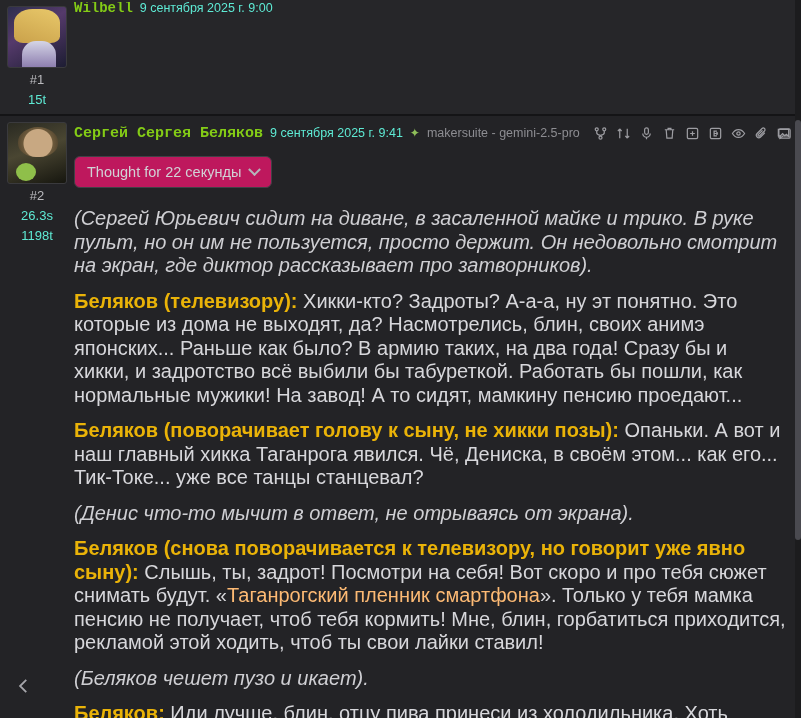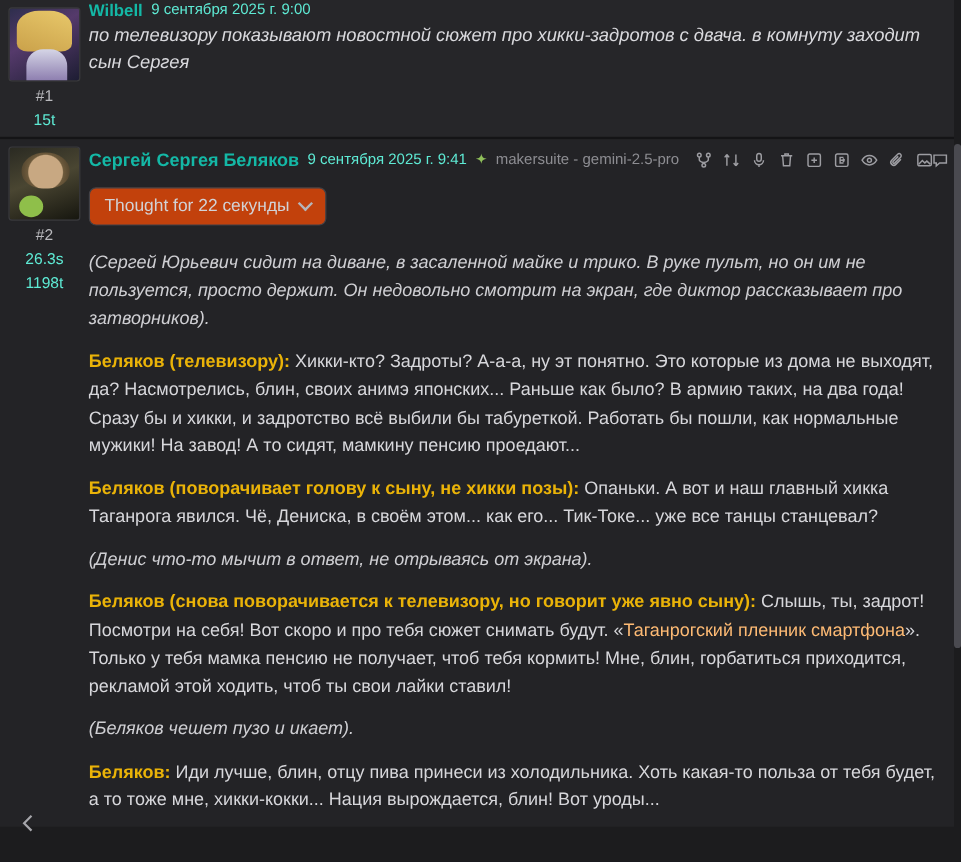--- a/index.html
+++ b/index.html
@@ -102,21 +102,22 @@
     display: flex;
     align-items: center;
     gap: 7px;
     flex-wrap: nowrap;
     white-space: nowrap;
     min-height: 22px;
   }
   .author {
     font-size: 15px;
     font-weight: bold;
-    color: #14b8a6;
+    color: #84cc16;
+    font-family: Liberation Mono, monospace;
   }
   .timestamp {
     font-size: 12.5px;
     color: #5eead4;
   }
   .model {
     font-size: 12.5px;
     color: #8d8d92;
   }
   .spark {
@@ -141,40 +142,40 @@
   .tool-right {
     position: absolute;
     right: 10px;
   }
 
   
   .thought {
     display: inline-flex;
     align-items: center;
     gap: 9px;
-    background: #c2410c;
+    background: #be185d;
     border: 1px solid #414146;
     border-radius: 6px;
     padding: 7px 12px;
     margin: 12px 0 6px 0;
     font-size: 14.5px;
     color: #d2d2d6;
     cursor: pointer;
   }
   .chev {
     width: 9px; height: 9px;
     border-right: 2px solid #b5b5ba;
     border-bottom: 2px solid #b5b5ba;
     transform: rotate(45deg) translate(-2px,-2px);
   }
 
   
   p.para {
     margin: 12px 0 0 0;
-    font-size: 15px;
+    font-size: 20px;
     line-height: 23.5px;
     color: #d7d7db;
   }
   p.para.first { margin-top: 13px; }
   .it { font-style: italic; color: #cfcfd3; }
   .bold { font-weight: bold; color: #eab308; }
   .quote-link { color: #fdba74; margin-top: 41px; }
 
   
   .top-text {
@@ -231,21 +232,20 @@
     <div class="gutter">
       <div class="avatar a1"></div>
       <div class="gutter-line idx">#1</div>
       <div class="gutter-line">15t</div>
     </div>
     <div class="body">
       <div class="top-head">
         <span class="author" style="font-size:14px">Wilbell</span>
         <span class="timestamp">9 сентября 2025 г. 9:00</span>
       </div>
-      <p class="top-text">по телевизору показывают новостной сюжет про хикки-задротов с двача. в комнуту заходит сын Сергея</p>
     </div>
   </div>
 
   <div class="msg msg-main">
     <div class="gutter">
       <div class="avatar a2"></div>
       <div class="gutter-line idx">#2</div>
       <div class="gutter-line">26.3s</div>
       <div class="gutter-line">1198t</div>
     </div>

